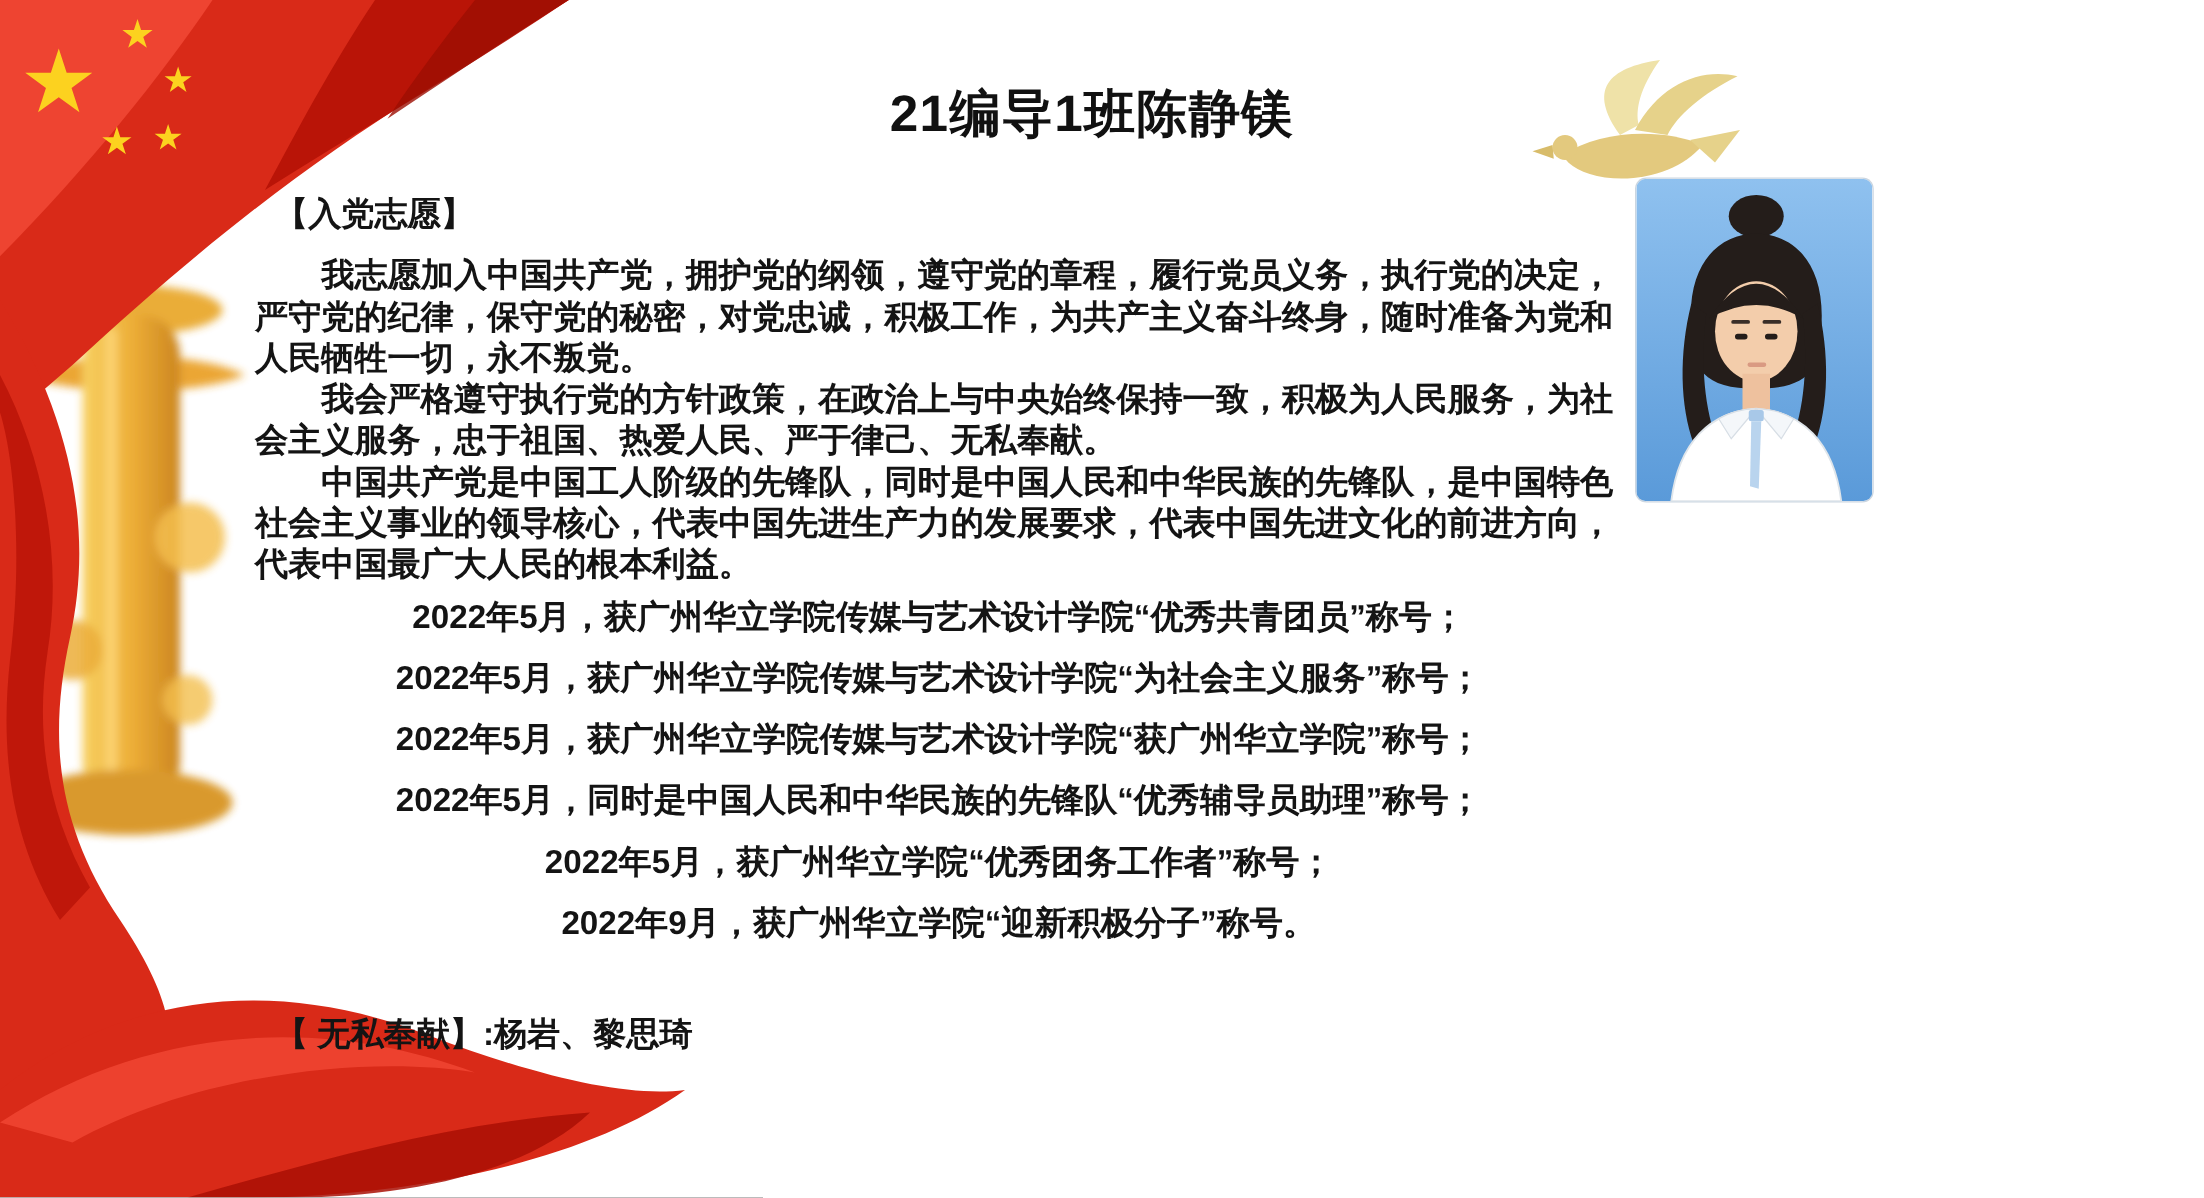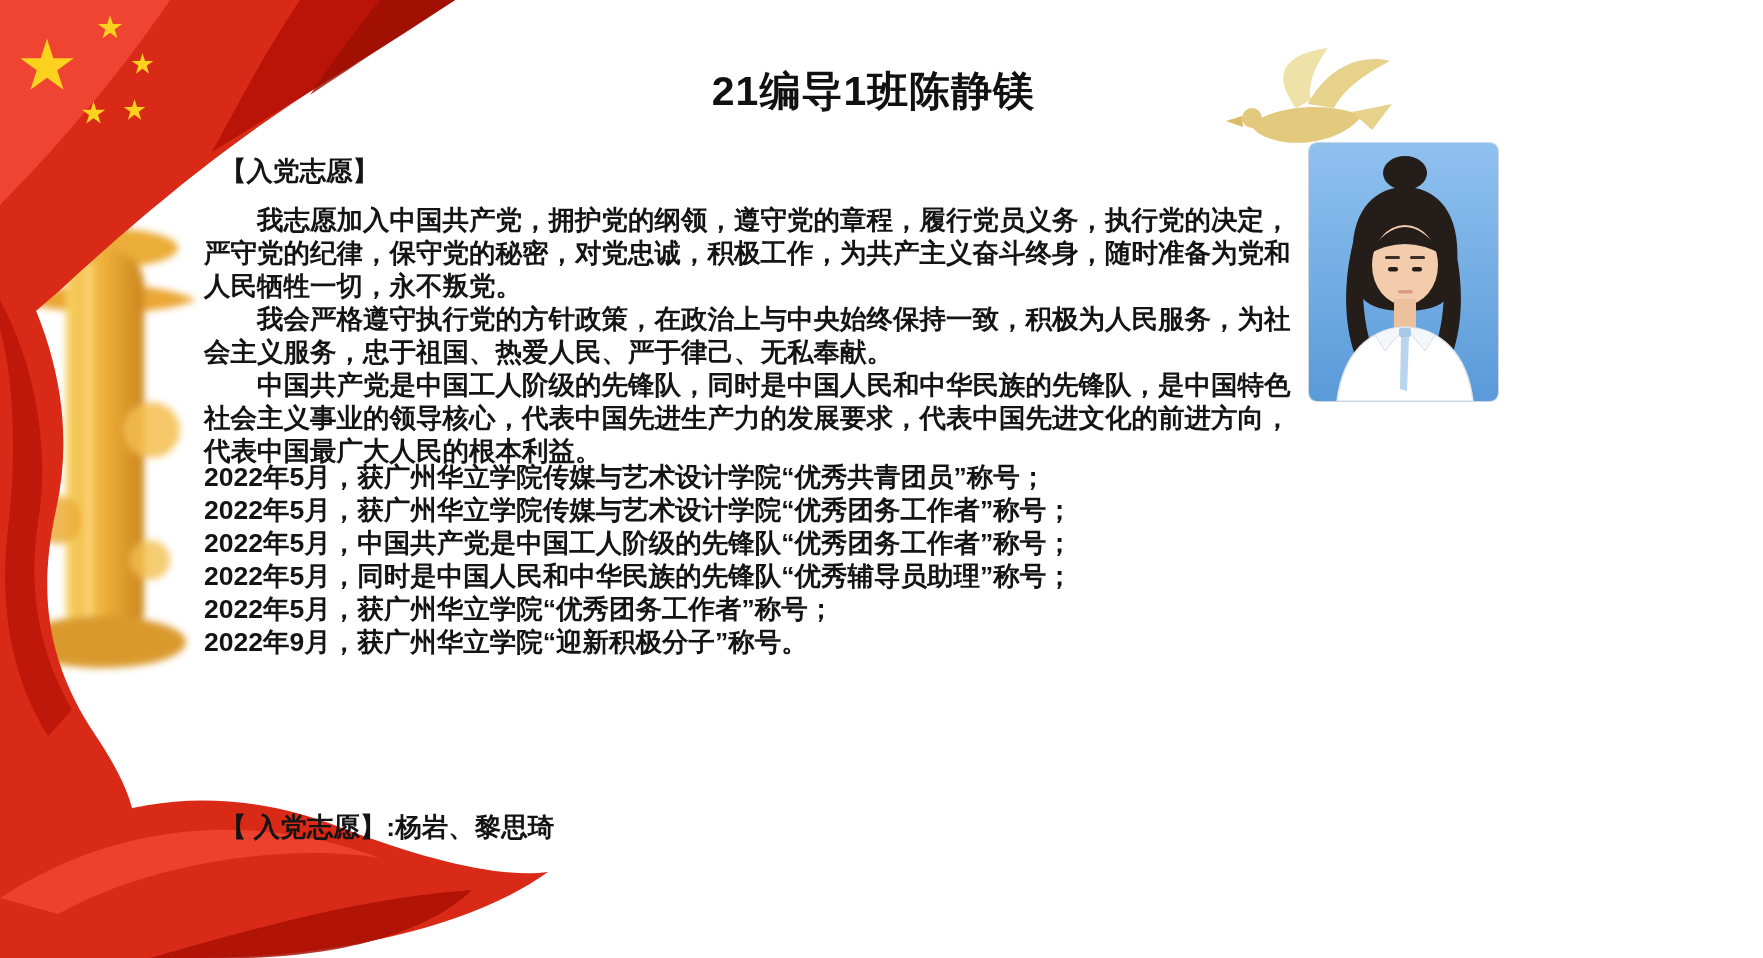--- a/index.html
+++ b/index.html
@@ -16,21 +16,21 @@
   }
   .textblock {
     position:absolute; left:204px; width:1094px;
     font-size:26.5px; line-height:33px; font-weight:700; color:#141414;
   }
   #wish { top:139px; }
   #awards { top:461px; }
   #introducer { top:795px; }
   .sec-heading { margin:16px; }
   .para { margin:0; text-indent:2em; }
-  .award-line { margin:0; }
+  .award-line { margin:16px;text-align:center; }
   .photo {
     position:absolute; left:1309px; top:143px; width:189px; height:258px;
     border-radius:8px; overflow:hidden; box-shadow:0 0 0 1px #ccd6e0;
   }
   .photo svg { display:block; }
 </style>
 </head>
 <body>
 
 <div class="slide">
@@ -98,29 +98,29 @@
 
   <div id="wish" class="textblock">
     <p class="sec-heading">【入党志愿】</p>
     <p class="para">我志愿加入中国共产党，拥护党的纲领，遵守党的章程，履行党员义务，执行党的决定，严守党的纪律，保守党的秘密，对党忠诚，积极工作，为共产主义奋斗终身，随时准备为党和人民牺牲一切，永不叛党。</p>
     <p class="para">我会严格遵守执行党的方针政策，在政治上与中央始终保持一致，积极为人民服务，为社会主义服务，忠于祖国、热爱人民、严于律己、无私奉献。</p>
     <p class="para">中国共产党是中国工人阶级的先锋队，同时是中国人民和中华民族的先锋队，是中国特色社会主义事业的领导核心，代表中国先进生产力的发展要求，代表中国先进文化的前进方向，代表中国最广大人民的根本利益。</p>
   </div>
 
   <div id="awards" class="textblock">
     <p class="award-line">2022年5月，获广州华立学院传媒与艺术设计学院“优秀共青团员”称号；</p>
-    <p class="award-line">2022年5月，获广州华立学院传媒与艺术设计学院“优秀团务工作者”称号；</p>
-    <p class="award-line">2022年5月，中国共产党是中国工人阶级的先锋队“优秀团务工作者”称号；</p>
+    <p class="award-line">2022年5月，获广州华立学院传媒与艺术设计学院“为社会主义服务”称号；</p>
+    <p class="award-line">2022年5月，获广州华立学院传媒与艺术设计学院“获广州华立学院”称号；</p>
     <p class="award-line">2022年5月，同时是中国人民和中华民族的先锋队“优秀辅导员助理”称号；</p>
     <p class="award-line">2022年5月，获广州华立学院“优秀团务工作者”称号；</p>
     <p class="award-line">2022年9月，获广州华立学院“迎新积极分子”称号。</p>
   </div>
 
   <div id="introducer" class="textblock">
-    <p class="sec-heading">【 入党志愿】:杨岩、黎思琦</p>
+    <p class="sec-heading">【 无私奉献】:杨岩、黎思琦</p>
   </div>
 
   <div class="photo">
     <svg width="189" height="258" viewBox="0 0 189 258" xmlns="http://www.w3.org/2000/svg">
       <defs>
         <linearGradient id="photoBg" x1="0" y1="0" x2="0" y2="1">
           <stop offset="0" stop-color="#8fc1ef"></stop>
           <stop offset="1" stop-color="#5a9ad9"></stop>
         </linearGradient>
       </defs>

